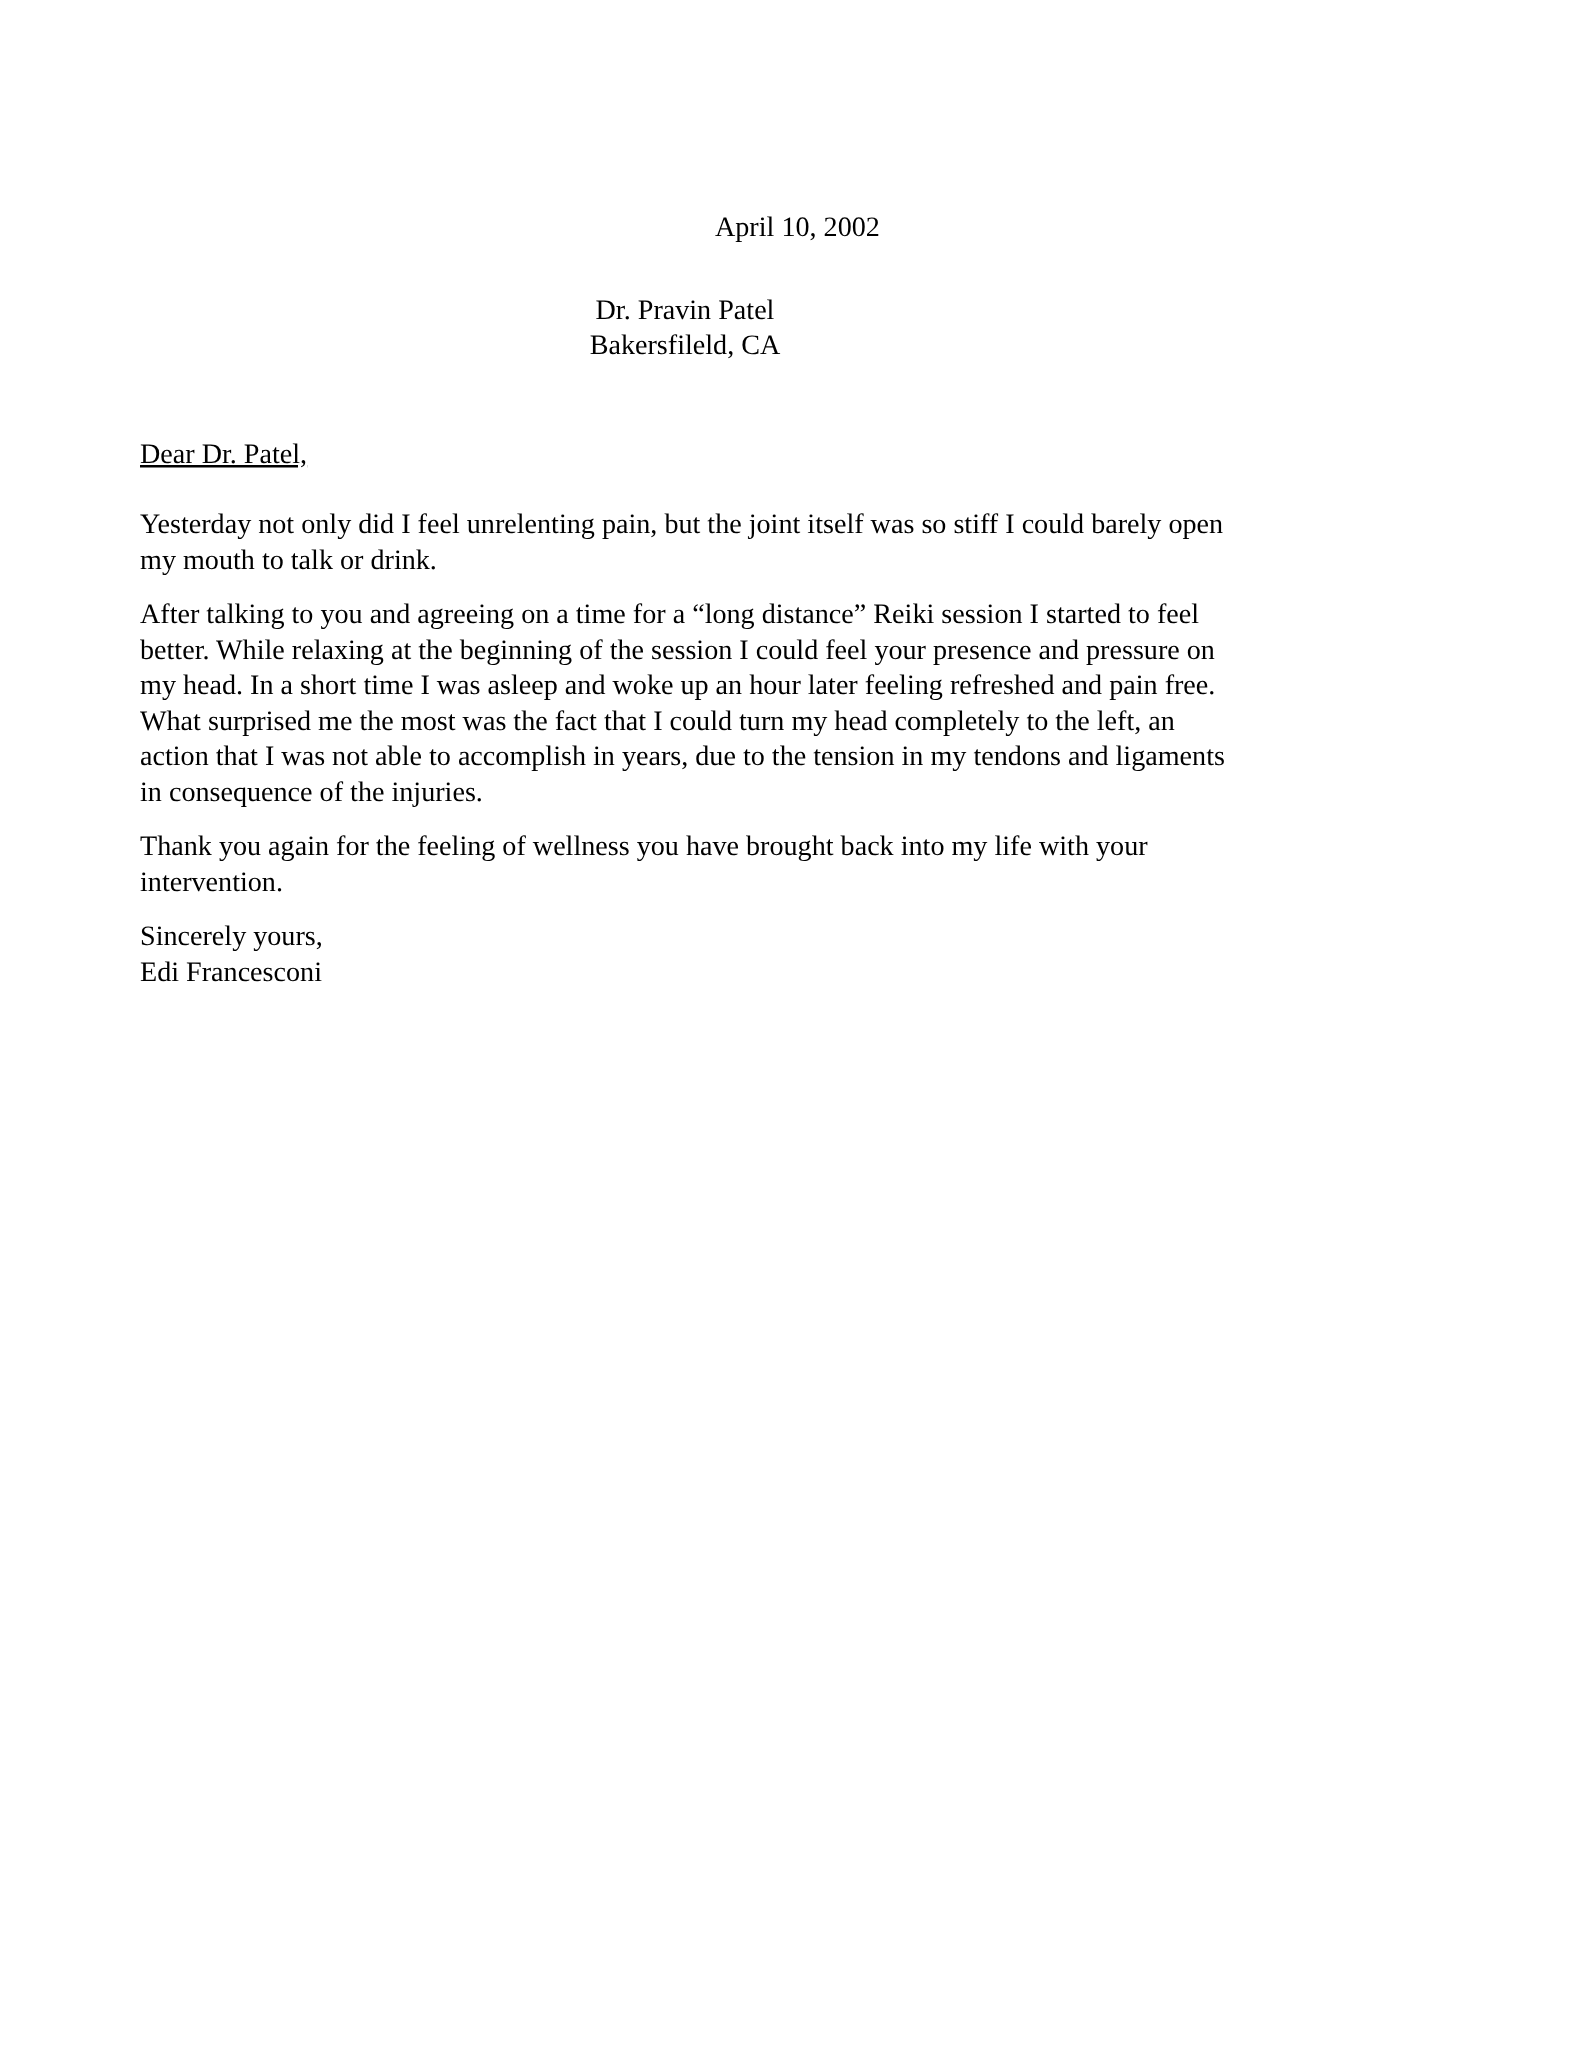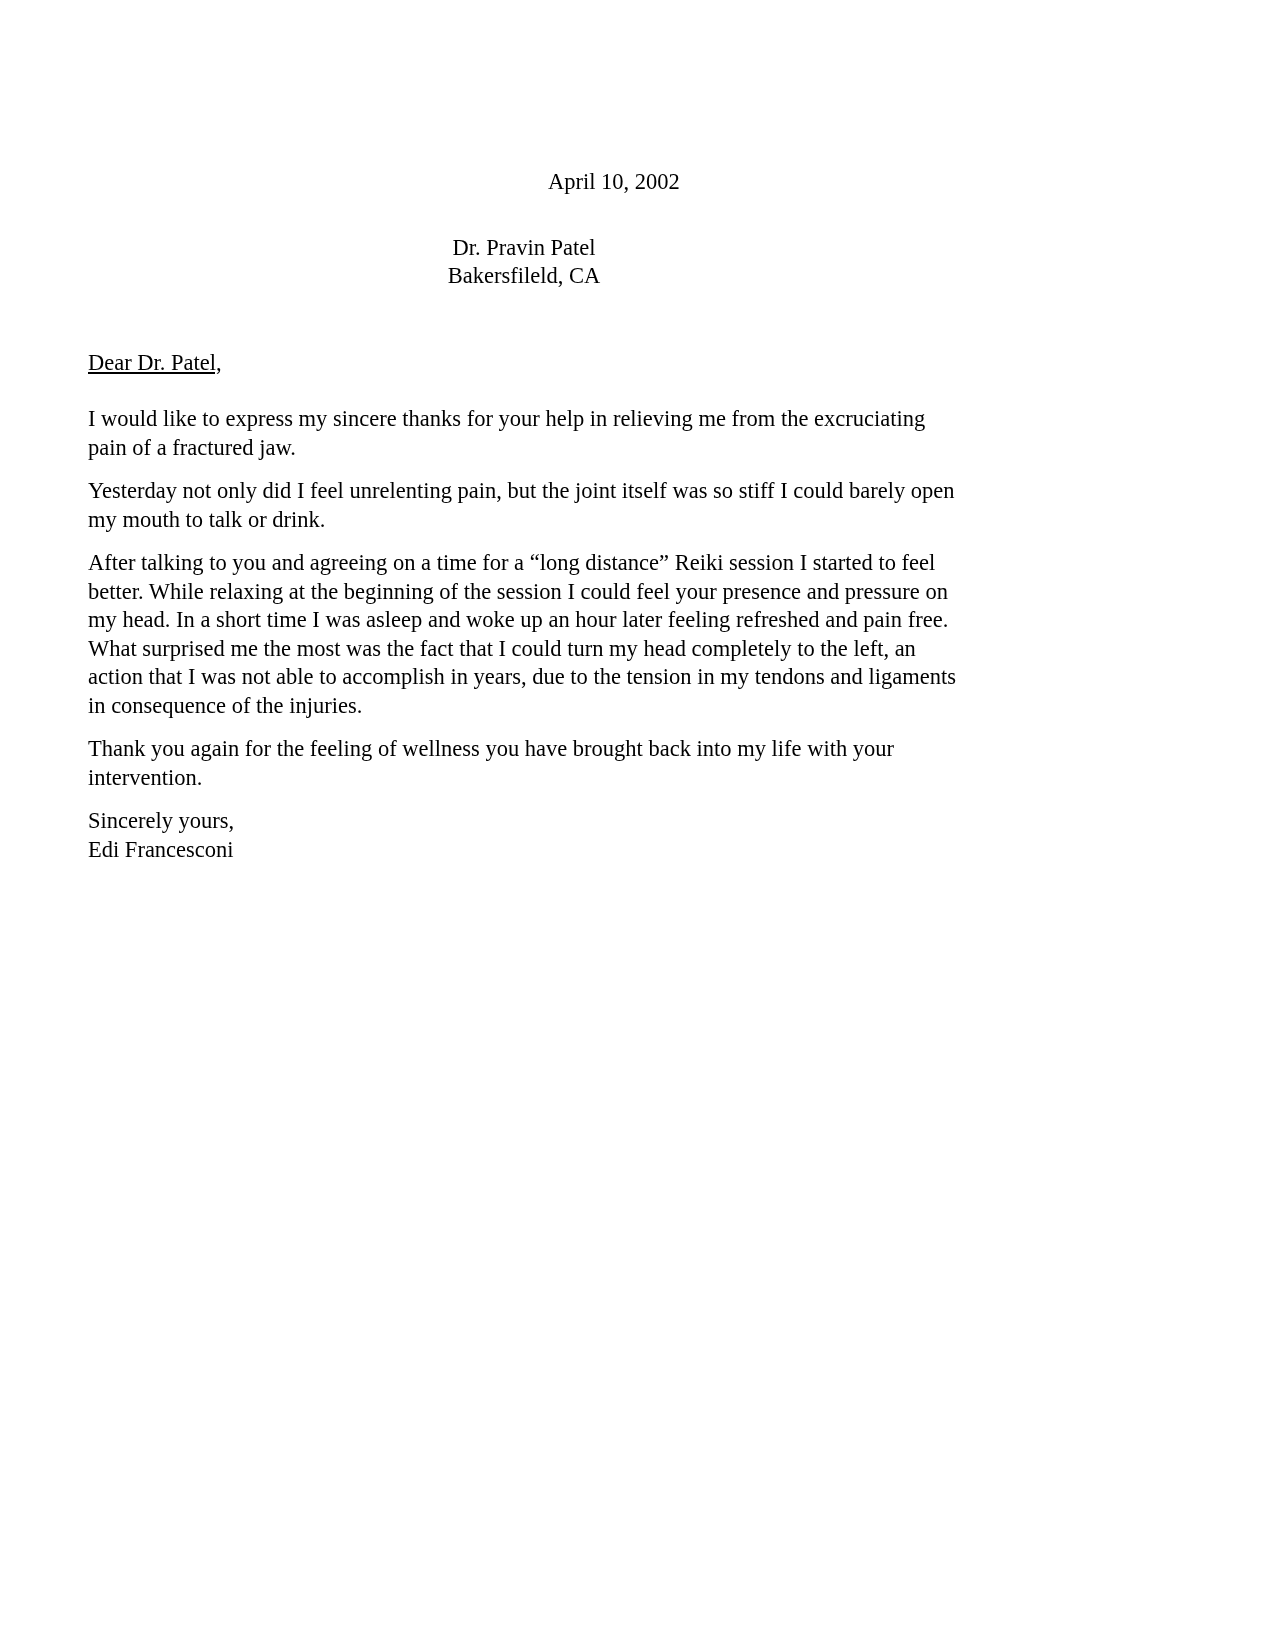--- a/index.html
+++ b/index.html
@@ -10,21 +10,21 @@
   .page {
     position: relative;
     width: 1275px;
     height: 1650px;
     box-sizing: border-box;
     background: #ffffff;
     color: #000000;
     font-family: "Liberation Serif", "DejaVu Serif", serif;
     font-size: 22.5px;
     line-height: 28.5px;
-    padding: 168px 0 0 88px;
+    padding: 168px 0 0 112px;
     overflow: hidden;
   }
   .content {
     width: 872px;
   }
   .date-line {
     margin-left: 460px;
     margin-bottom: 37px;
     white-space: nowrap;
   }
@@ -52,21 +52,20 @@
 
     <div class="date-line">April 10, 2002</div>
 
     <div class="recipient-block">
       <div>Dr. Pravin Patel</div>
       <div>Bakersfileld, CA</div>
     </div>
 
     <div class="salutation">Dear Dr. Patel,</div>
 
-    <p class="body-para">I would like to express my sincere thanks for your help in relieving me from the excruciating pain of a fractured jaw.</p>
 
 
     <p class="body-para">Yesterday not only did I feel unrelenting pain, but the joint itself was so stiff I could barely open my mouth to talk or drink.</p>
 
     <p class="body-para">After talking to you and agreeing on a time for a “long distance” Reiki session I started to feel better. While relaxing at the beginning of the session I could feel your presence and pressure on my head. In a short time I was asleep and woke up an hour later feeling refreshed and pain free. What surprised me the most was the fact that I could turn my head completely to the left, an action that I was not able to accomplish in years, due to the tension in my tendons and ligaments in consequence of the injuries.</p>
 
     <p class="body-para">Thank you again for the feeling of wellness you have brought back into my life with your intervention.</p>
 
     <div class="closing-block">
       <div>Sincerely yours,</div>

